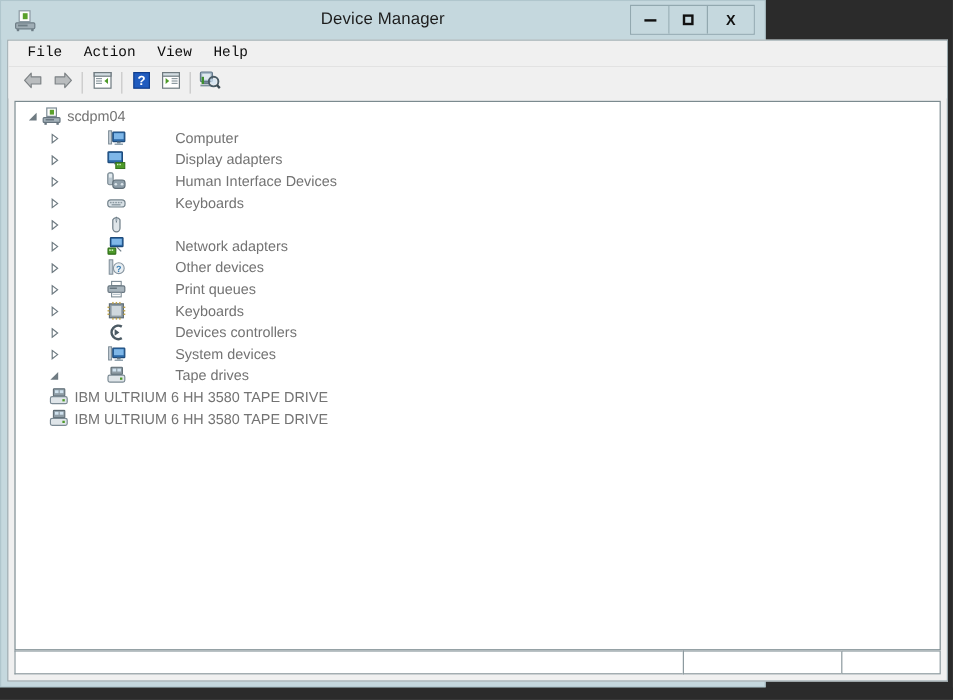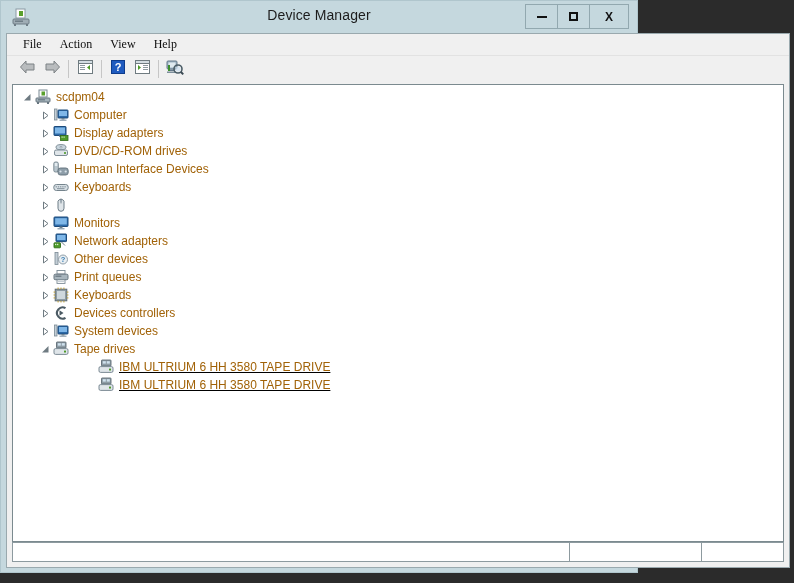--- a/index.html
+++ b/index.html
@@ -95,21 +95,21 @@
     background: #f0f0f0;
     display: flex;
     align-items: center;
     padding-left: 7px;
     border-bottom: 1px solid #e2e2e2;
   }
   .menu-item {
     font-size: 12px;
     color: #0d0d0d;
     padding: 2px 9px;
-    font-family: Liberation Serif, serif;
+    font-family: Liberation Mono, monospace;
     line-height: 15px;
   }
 
   
   .toolbar {
     height: 26px;
     background: #f0f0f0;
     display: flex;
     align-items: center;
     padding-left: 9px;
@@ -159,29 +159,29 @@
   }
   .row-icon {
     width: 16px;
     height: 16px;
     flex: 0 0 16px;
     margin-right: 5px;
     display: block;
   }
   .row-label {
     font-size: 12px;
-    color: #a16207;
+    color: #737373;
     font-family: "Liberation Sans", sans-serif;
     line-height: 14px;
   }
 
   
   .lvl0 { padding-left: 6px; }
-  .lvl1 { padding-left: 24px; }
-  .lvl2 { padding-left: 85px; text-decoration: underline; }
+  .lvl1 { padding-left: 24px; gap: 36px; }
+  .lvl2 { padding-left: 28px; }
 
   
   .statusbar {
     position: absolute;
     left: 5px;
     bottom: 5px;
     width: 772px;
     height: 20px;
     display: flex;
     box-sizing: border-box;
@@ -366,36 +366,20 @@
               <rect x="2" y="2.5" width="10" height="6" fill="#7fb7e8"></rect>
               <rect x="6" y="10.5" width="3" height="1.4" fill="#6e8190"></rect>
               <rect x="7.5" y="10.5" width="7.5" height="5" fill="#4d9a28" stroke="#2e6b17" stroke-width="0.8"></rect>
               <rect x="8.5" y="11.5" width="1.2" height="1.2" fill="#d6efc8"></rect>
               <rect x="10.5" y="11.5" width="1.2" height="1.2" fill="#d6efc8"></rect>
             </svg>
           </span>
           <span class="row-label">Display adapters</span>
         </div>
 
-        <div class="row lvl1">
-          <span class="twisty">
-            <svg width="9" height="9" viewBox="0 0 9 9">
-                <path d="M2.5 1 L7 4.5 L2.5 8 Z" fill="none" stroke="#6f7b82" stroke-width="1"></path>
-              </svg>
-          </span>
-          <span class="row-icon">
-            <svg width="16" height="16" viewBox="0 0 16 16">
-              <ellipse cx="8" cy="4.2" rx="5" ry="2.6" fill="#c9d6de" stroke="#76858e" stroke-width="0.9"></ellipse>
-              <ellipse cx="8" cy="4.2" rx="1.3" ry="0.7" fill="#ffffff" stroke="#76858e" stroke-width="0.6"></ellipse>
-              <rect x="1.5" y="7" width="13" height="5.5" rx="1.6" fill="#dfe5e9" stroke="#7b8a94" stroke-width="1"></rect>
-              <rect x="11" y="9.2" width="2" height="1.6" fill="#4d9a28"></rect>
-            </svg>
-          </span>
-          <span class="row-label">DVD/CD-ROM drives</span>
-        </div>
 
         <div class="row lvl1">
           <span class="twisty">
             <svg width="9" height="9" viewBox="0 0 9 9">
                 <path d="M2.5 1 L7 4.5 L2.5 8 Z" fill="none" stroke="#6f7b82" stroke-width="1"></path>
               </svg>
           </span>
           <span class="row-icon">
             <svg width="16" height="16" viewBox="0 0 16 16">
               <rect x="0.8" y="1" width="4.5" height="10" rx="1.6" fill="#b9c6ce" stroke="#74838c" stroke-width="0.9"></rect>
@@ -436,36 +420,20 @@
           </span>
           <span class="row-icon">
             <svg width="16" height="16" viewBox="0 0 16 16">
               <path d="M5 4.2 A3.3 3.3 0 0 1 11 4.2 L11 11.3 A3 3 0 0 1 5 11.3 Z" fill="#dfe5e9" stroke="#6d7c86" stroke-width="1"></path>
               <line x1="8" y1="1.6" x2="8" y2="6.4" stroke="#6d7c86" stroke-width="0.9"></line>
               <rect x="7.3" y="2.6" width="1.5" height="2.6" rx="0.7" fill="#9aa8b1"></rect>
             </svg>
           </span>
         </div>
 
-        <div class="row lvl1">
-          <span class="twisty">
-            <svg width="9" height="9" viewBox="0 0 9 9">
-                <path d="M2.5 1 L7 4.5 L2.5 8 Z" fill="none" stroke="#6f7b82" stroke-width="1"></path>
-              </svg>
-          </span>
-          <span class="row-icon">
-            <svg width="16" height="16" viewBox="0 0 16 16">
-              <rect x="1" y="2" width="14" height="9.5" rx="0.8" fill="#2d6aa8" stroke="#1d4a7a" stroke-width="1"></rect>
-              <rect x="2.2" y="3.2" width="11.6" height="6.3" fill="#7fb7e8"></rect>
-              <rect x="6.5" y="11.5" width="3" height="1.6" fill="#6e8190"></rect>
-              <rect x="4.5" y="13.1" width="7" height="1.3" fill="#8fa0ad"></rect>
-            </svg>
-          </span>
-          <span class="row-label">Monitors</span>
-        </div>
 
         <div class="row lvl1">
           <span class="twisty">
             <svg width="9" height="9" viewBox="0 0 9 9">
                 <path d="M2.5 1 L7 4.5 L2.5 8 Z" fill="none" stroke="#6f7b82" stroke-width="1"></path>
               </svg>
           </span>
           <span class="row-icon">
             <svg width="16" height="16" viewBox="0 0 16 16">
               <rect x="3" y="1" width="10.5" height="7.6" rx="0.6" fill="#2d6aa8" stroke="#1d4a7a" stroke-width="1"></rect>

